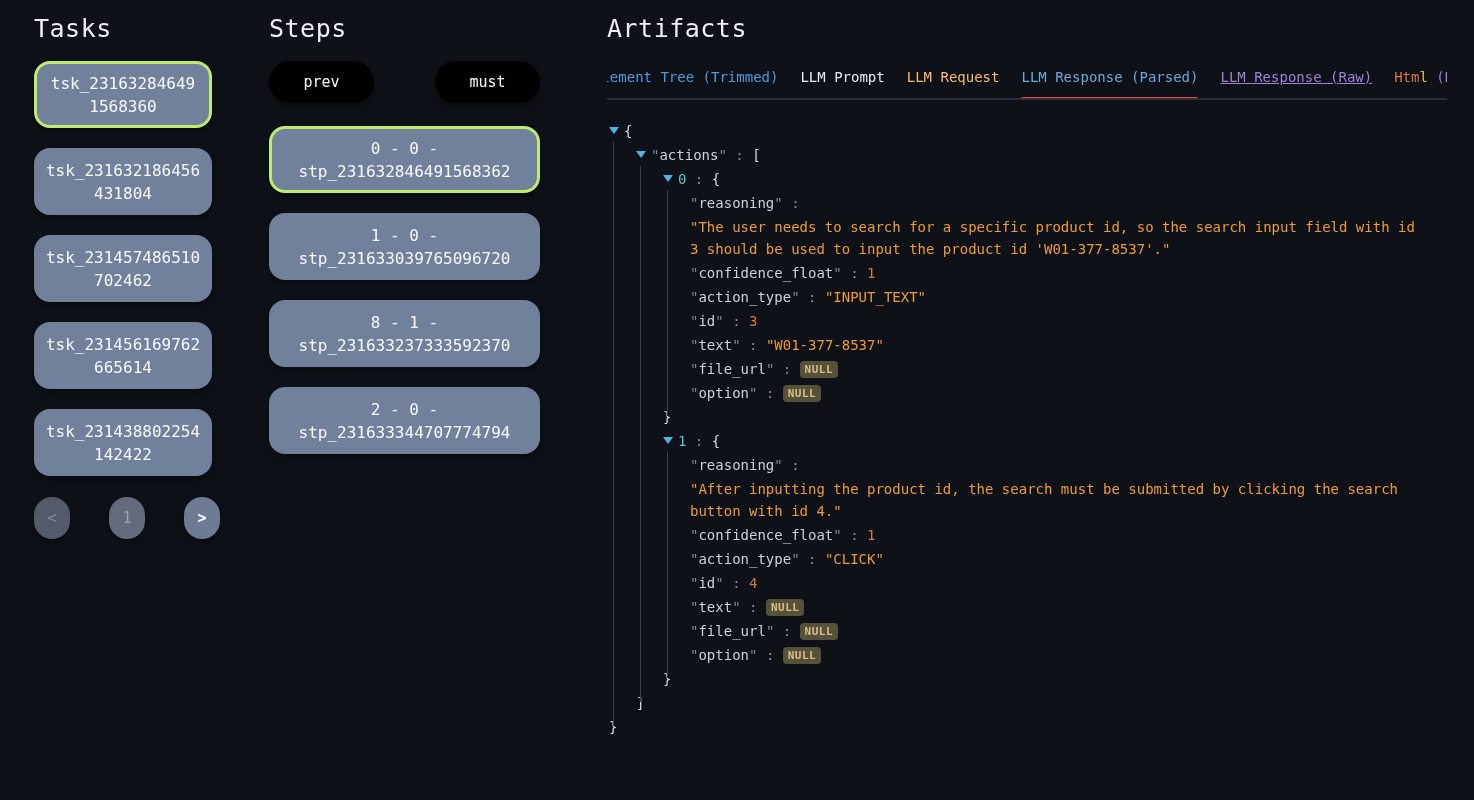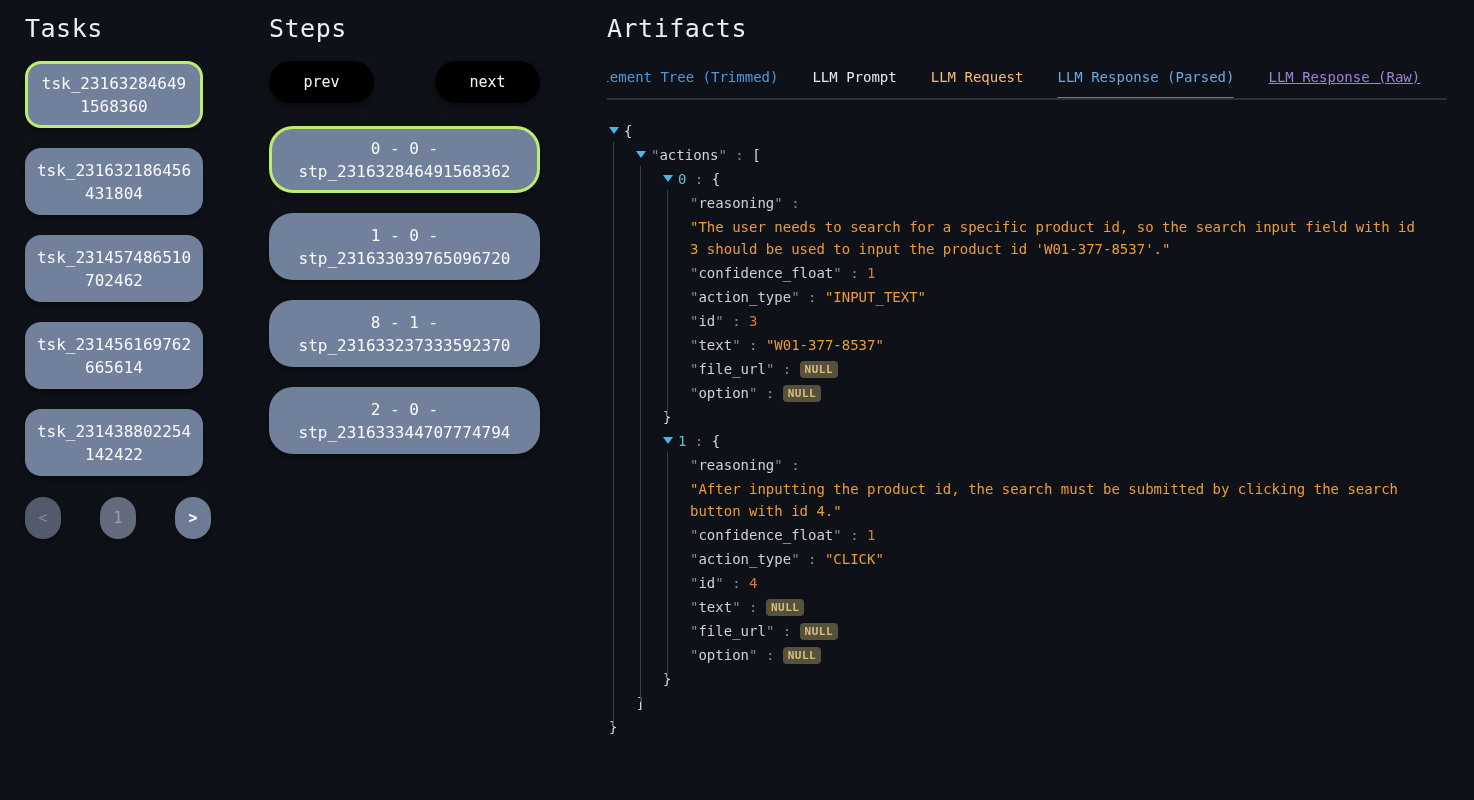--- a/index.html
+++ b/index.html
@@ -6,36 +6,36 @@
   body{
     width:1474px;height:800px;overflow:hidden;position:relative;
     background:#0e1218;
     font-family:"DejaVu Sans Mono",monospace;
   }
   .col{position:absolute;top:0;}
   .panel-title{
     color:#eceef2;font-size:25px;font-weight:500;letter-spacing:.5px;
     margin:14px 0 18px 0;
   }
-  #tasks-panel{left:25px;width:190px;}
+  #tasks-panel{left:34px;width:190px;}
   #steps-panel{left:269px;width:271px;}
   #artifacts-panel{left:607px;width:840px;}
 
   
   .task-btn,.step-btn{
     display:flex;align-items:center;justify-content:center;
     box-sizing:border-box;border:none;cursor:pointer;
     background:#71809b;color:#f8fafc;
     font-family:inherit;font-size:16px;line-height:23px;
     border-radius:16px;height:67px;
     box-shadow:0 4px 7px rgba(0,0,0,.45);
     text-align:center;
   }
   .task-btn{width:178px;margin-bottom:20px;padding:0 11px;word-break:break-all;}
-  .step-btn{width:271px;margin-bottom:20px;padding:0 16px;overflow-wrap:break-word;border-radius:24px;}
+  .step-btn{width:271px;margin-bottom:20px;padding:0 16px;overflow-wrap:break-word;}
   .task-btn.selected,.step-btn.selected{border:3px solid #bdec6f;}
 
   .nav-row{display:flex;justify-content:space-between;width:271px;margin-bottom:23px;}
   .pill-btn{
     box-sizing:border-box;border:none;cursor:pointer;
     width:105px;height:42px;border-radius:21px;
     background:#000000;color:#f8fafc;
     font-family:inherit;font-size:15px;
     box-shadow:0 4px 7px rgba(0,0,0,.45);
   }
@@ -52,21 +52,20 @@
 
   
   .tabs{
     display:flex;gap:22px;margin-top:26px;
     border-bottom:2px solid #2b3038;
     white-space:nowrap;overflow:hidden;
   }
   .tab{
     font-size:14px;padding-bottom:13px;position:relative;cursor:pointer;
     flex:0 0 auto;
-    margin-left:12px;
   }
   .tab.clipped{margin-left:-14px;}
   .tab.active::after{
     content:"";position:absolute;left:0;right:0;bottom:-2px;height:3px;
     background:#e24b40;border-radius:2px;
   }
 
   
   #json-tree{position:relative;margin-top:20px;font-size:14px;color:#d6dae0;}
   .jline{line-height:22px;margin:2px 0;white-space:pre-wrap;}
@@ -106,21 +105,21 @@
     <button class="pg-btn pg-prev">&lt;</button>
     <button class="pg-btn pg-page">1</button>
     <button class="pg-btn pg-next">&gt;</button>
   </div>
 </div>
 
 <div class="col" id="steps-panel">
   <div class="panel-title">Steps</div>
   <div class="nav-row">
     <button class="pill-btn">prev</button>
-    <button class="pill-btn">next</button>
+    <button class="pill-btn">must</button>
   </div>
   <div>
       <button class="step-btn selected">0 - 0 - stp_231632846491568362</button>
       <button class="step-btn">1 - 0 - stp_231633039765096720</button>
       <button class="step-btn">8 - 1 - stp_231633237333592370</button>
       <button class="step-btn">2 - 0 - stp_231633344707774794</button>
     </div>
 </div>
 
 <div class="col" id="artifacts-panel">

